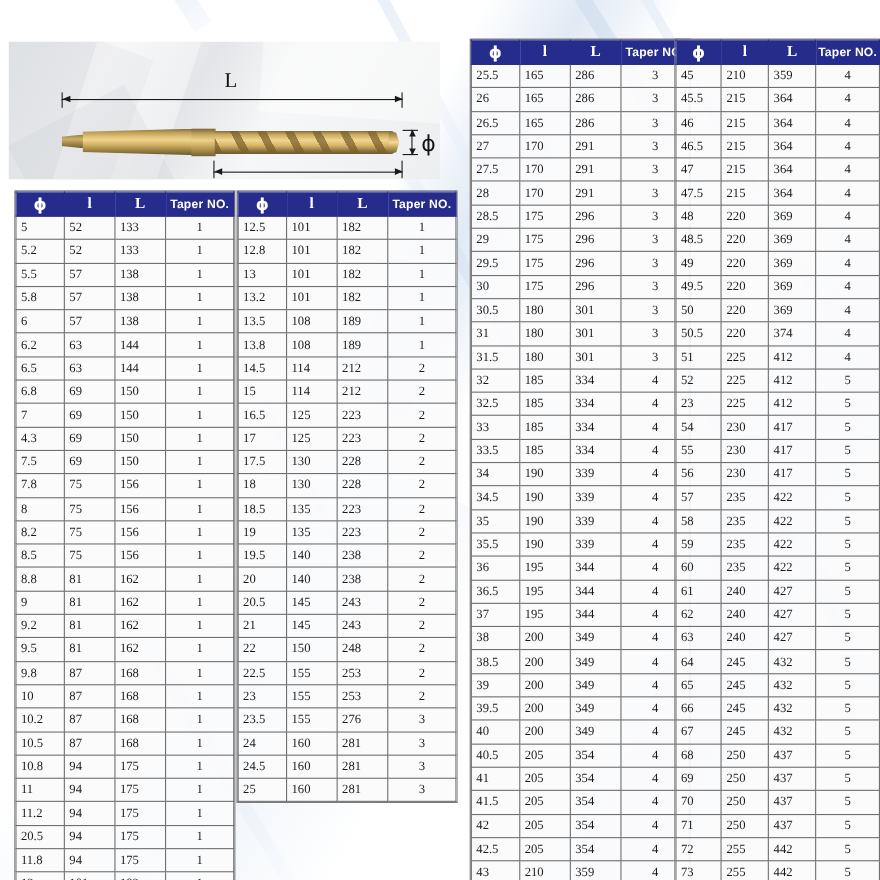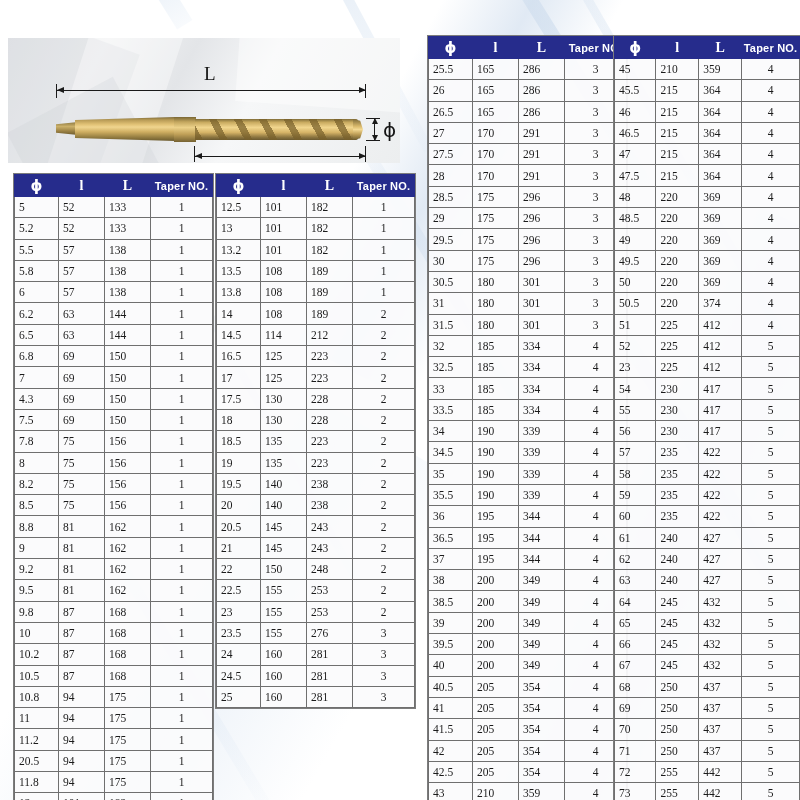--- a/index.html
+++ b/index.html
@@ -480,20 +480,26 @@
     </tr>
   </thead>
   <tbody>
       <tr>
         <td>12.5</td>
         <td>101</td>
         <td>182</td>
         <td class="c">1</td>
       </tr>
       <tr>
+        <td>12.8</td>
+        <td>101</td>
+        <td>182</td>
+        <td class="c">1</td>
+      </tr>
+      <tr>
         <td>13</td>
         <td>101</td>
         <td>182</td>
         <td class="c">1</td>
       </tr>
       <tr>
         <td>13.2</td>
         <td>101</td>
         <td>182</td>
         <td class="c">1</td>
@@ -504,27 +510,27 @@
         <td>189</td>
         <td class="c">1</td>
       </tr>
       <tr>
         <td>13.8</td>
         <td>108</td>
         <td>189</td>
         <td class="c">1</td>
       </tr>
       <tr>
-        <td>14</td>
-        <td>108</td>
-        <td>189</td>
-        <td class="c">2</td>
-      </tr>
-      <tr>
         <td>14.5</td>
+        <td>114</td>
+        <td>212</td>
+        <td class="c">2</td>
+      </tr>
+      <tr>
+        <td>15</td>
         <td>114</td>
         <td>212</td>
         <td class="c">2</td>
       </tr>
       <tr>
         <td>16.5</td>
         <td>125</td>
         <td>223</td>
         <td class="c">2</td>
       </tr>

